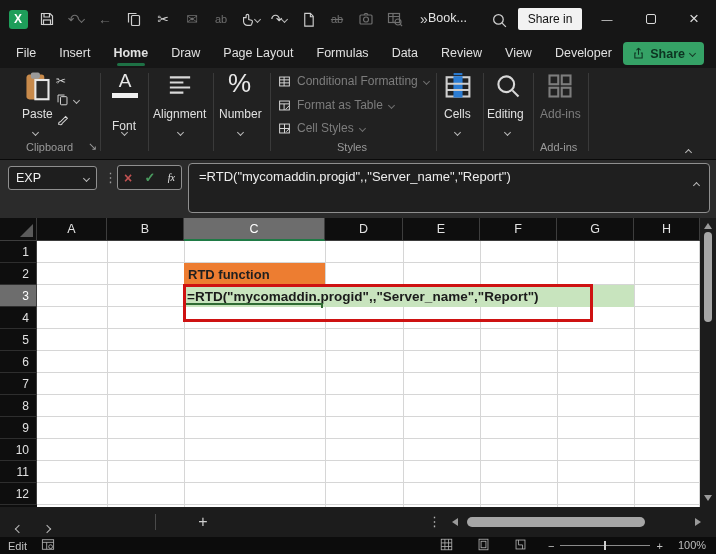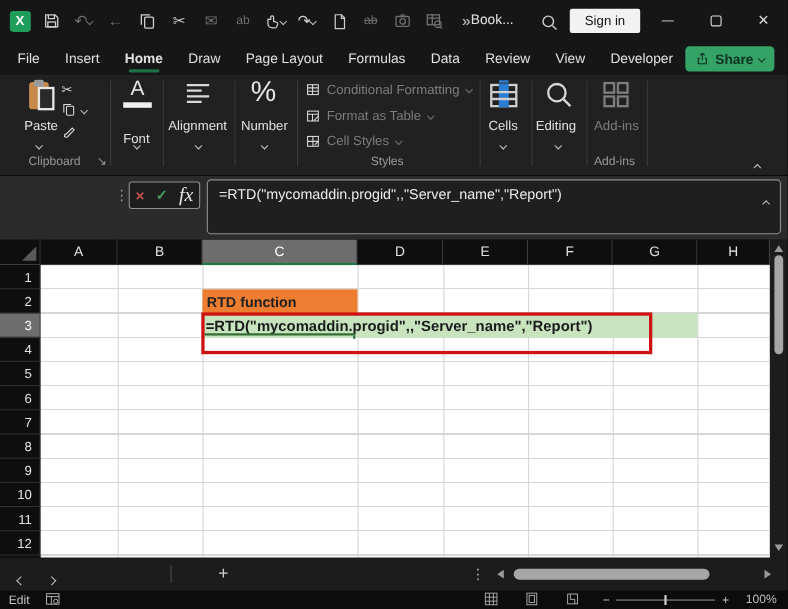--- a/index.html
+++ b/index.html
@@ -46,21 +46,21 @@
   .collapse-chev { position:absolute; left:686px; top:76px; }
 
   
   .fstrip { position:absolute; left:0; top:160px; width:716px; height:58px; background:#2b2b2b; }
   .namebox { position:absolute; left:8px; top:6px; width:89px; height:24px; background:#1e1e1e; border:1px solid #8f8f8f; border-radius:3px; display:flex; align-items:center; padding:0 7px; font-size:12.5px; color:#f0f0f0; }
   .namebox .chev { margin-left:auto; }
   .fdots { position:absolute; left:104px; top:10px; color:#9a9a9a; font-size:13px; }
   .fbtns { position:absolute; left:117px; top:5px; width:65px; height:25px; background:#1e1e1e; border:1px solid #8f8f8f; border-radius:3px; display:flex; align-items:center; justify-content:space-around; }
   .fx-cancel { color:#c25252; font-size:14px; font-weight:bold; }
   .fx-enter { color:#4a9b5f; font-size:13px; font-weight:bold; }
-  .fx-label { color:#e8e8e8; font-style:italic; font-size:18px; font-family:"Liberation Serif", serif; }
+  .fx-label { color:#e8e8e8; font-style:italic; font-size:10px; font-family:"Liberation Serif", serif; }
   .finput { position:absolute; left:188px; top:3px; width:522px; height:50px; background:#1f1f1f; border:1px solid #8f8f8f; border-radius:4px; padding:5px 10px; font-size:13px; color:#ececec; white-space:nowrap; }
   .fcollapse { position:absolute; right:10px; top:12px; }
 
   
   .gridwrap { position:absolute; left:0; top:218px; width:716px; height:289px; background:#141414; }
   .corner { position:absolute; left:0; top:0; width:37px; height:23px; background:#0e0e0e; border-right:1px solid #3d3d3d; border-bottom:1px solid #3d3d3d; }
   .corner::after { content:""; position:absolute; right:3px; bottom:3px; border-left:13px solid transparent; border-bottom:13px solid #5a5a5a; }
   .colheads { position:absolute; left:37px; top:0; height:23px; display:flex; }
   .ch { height:23px; background:#0e0e0e; border-right:1px solid #3d3d3d; border-bottom:1px solid #3d3d3d; color:#e2e2e2; font-size:12.5px; display:flex; align-items:center; justify-content:center; }
   .ch.sel { background:#6d6d6d; color:#fff; border-bottom:2px solid #1F7A45; }
@@ -190,21 +190,21 @@
     <div class="doc-title">Book...</div>
 
     <div class="tb-search qbtn">
       <svg width="17" height="17" viewBox="0 0 16 16">
           <circle cx="7" cy="7" r="4.5"></circle>
           <path d="M10.5 10.5L14 14"></path>
         </svg>
     </div>
 
     <div class="signin">
-        <span>Sign in</span>
+        <span>Share in</span>
       </div>
 
     <div class="winctl" style="left:585px">
         <span style="font-size:11px">—</span>
       </div>
     <div class="winctl" style="left:629px">
         <span class="maxbox"></span>
       </div>
     <div class="winctl" style="left:672px">
         <span style="font-size:17px">×</span>
@@ -341,20 +341,24 @@
         </svg>
     </div>
     <div class="rlabel" style="left:540px;top:39px;color:#7d7d7d">Add-ins</div>
     <div class="grp-label" style="left:540px">Add-ins</div>
     <div class="rb-sep" style="left:588px"></div>
 
     <div class="collapse-chev"><span class="chev up"></span></div>
   </div>
 
   <div class="fstrip">
+    <div class="namebox">
+      <span>EXP</span>
+      <span class="chev"></span>
+    </div>
     <div class="fdots">⋮</div>
     <div class="fbtns">
       <span class="fx-cancel">×</span>
       <span class="fx-enter">✓</span>
       <span class="fx-label">fx</span>
     </div>
     <div class="finput">
       <span>=RTD("mycomaddin.progid",,"Server_name","Report")</span>
       <div class="fcollapse"><span class="chev up"></span></div>
     </div>

